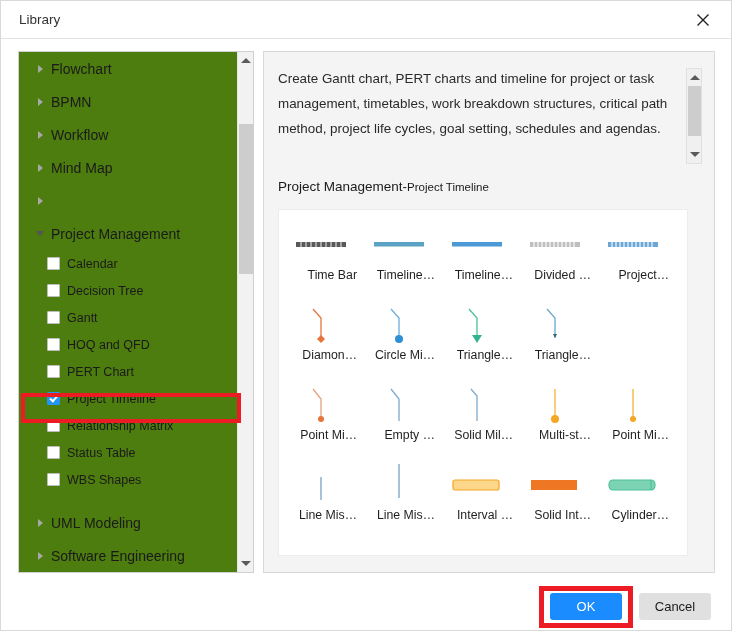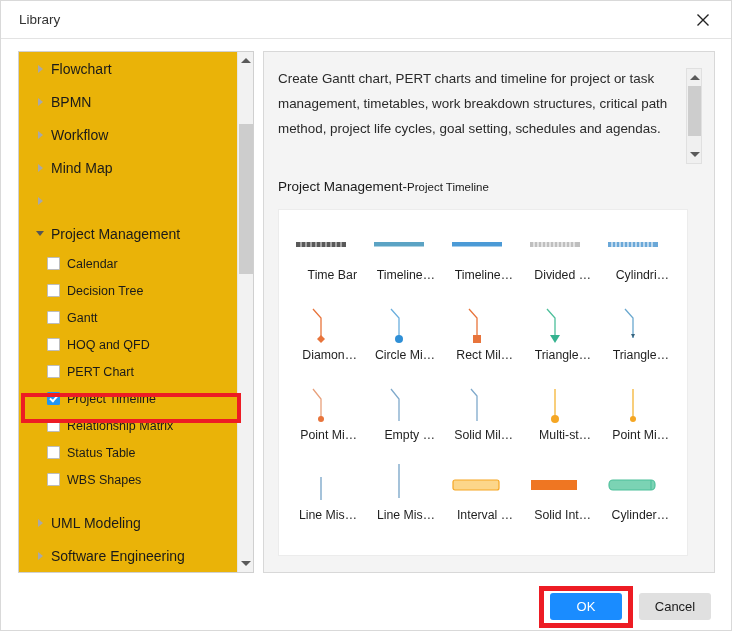--- a/index.html
+++ b/index.html
@@ -33,21 +33,21 @@
     width: 40px; height: 30px;
     display: flex; align-items: center; justify-content: center;
     cursor: pointer;
   }
   #close-btn svg { display: block; }
 
   
   #tree-panel {
     position: absolute; left: 17px; top: 50px;
     width: 236px; height: 522px;
-    background: #eab308;
+    background: #4d7c0f;
     border: 1px solid #d0d0d0;
     overflow: hidden;
   }
   #tree-list {
     position: absolute; left: 0; top: 0;
     width: 219px; height: 520px;
   }
   .tree-row {
     position: relative;
     display: flex; align-items: center;
@@ -412,21 +412,21 @@
         </div>
         <div class="gal-cell">
           <div class="gal-icon">
             <svg width="60" height="16" viewBox="0 0 60 16">
               <rect x="5" y="5" width="50" height="5" fill="#6ba8d8"></rect>
               <g stroke="#ffffff" stroke-width="1.1">
                 <path d="M9 5 v5 M13 5 v5 M17 5 v5 M21 5 v5 M25 5 v5 M29 5 v5 M33 5 v5 M37 5 v5 M41 5 v5 M45 5 v5 M49 5 v5"></path>
               </g>
             </svg>
           </div>
-          <div class="gal-label">Cylindri…</div>
+          <div class="gal-label">Project…</div>
         </div>
       </div>
 
       <div class="gal-row">
         <div class="gal-cell">
           <div class="gal-icon">
             <svg width="40" height="42" viewBox="0 0 40 42">
               <path d="M12 5 L20 14 L20 33" stroke="#e8743b" stroke-width="1.3" fill="none"></path>
               <path d="M20 31 l4 4 l-4 4 l-4 -4 z" fill="#e8743b"></path>
             </svg>
@@ -434,29 +434,20 @@
           <div class="gal-label">Diamon…</div>
         </div>
         <div class="gal-cell">
           <div class="gal-icon">
             <svg width="40" height="42" viewBox="0 0 40 42">
               <path d="M12 5 L20 14 L20 32" stroke="#6aaedd" stroke-width="1.3" fill="none"></path>
               <circle cx="20" cy="35" r="4" fill="#2f8fd6"></circle>
             </svg>
           </div>
           <div class="gal-label">Circle Mi…</div>
-        </div>
-        <div class="gal-cell">
-          <div class="gal-icon">
-            <svg width="40" height="42" viewBox="0 0 40 42">
-              <path d="M12 5 L20 14 L20 31" stroke="#e8743b" stroke-width="1.3" fill="none"></path>
-              <rect x="16" y="31" width="8" height="8" fill="#e8743b"></rect>
-            </svg>
-          </div>
-          <div class="gal-label">Rect Mil…</div>
         </div>
         <div class="gal-cell">
           <div class="gal-icon">
             <svg width="40" height="42" viewBox="0 0 40 42">
               <path d="M12 5 L20 14 L20 31" stroke="#4cbf9a" stroke-width="1.3" fill="none"></path>
               <path d="M15 31 L25 31 L20 39 z" fill="#35b28f"></path>
             </svg>
           </div>
           <div class="gal-label">Triangle…</div>
         </div>

